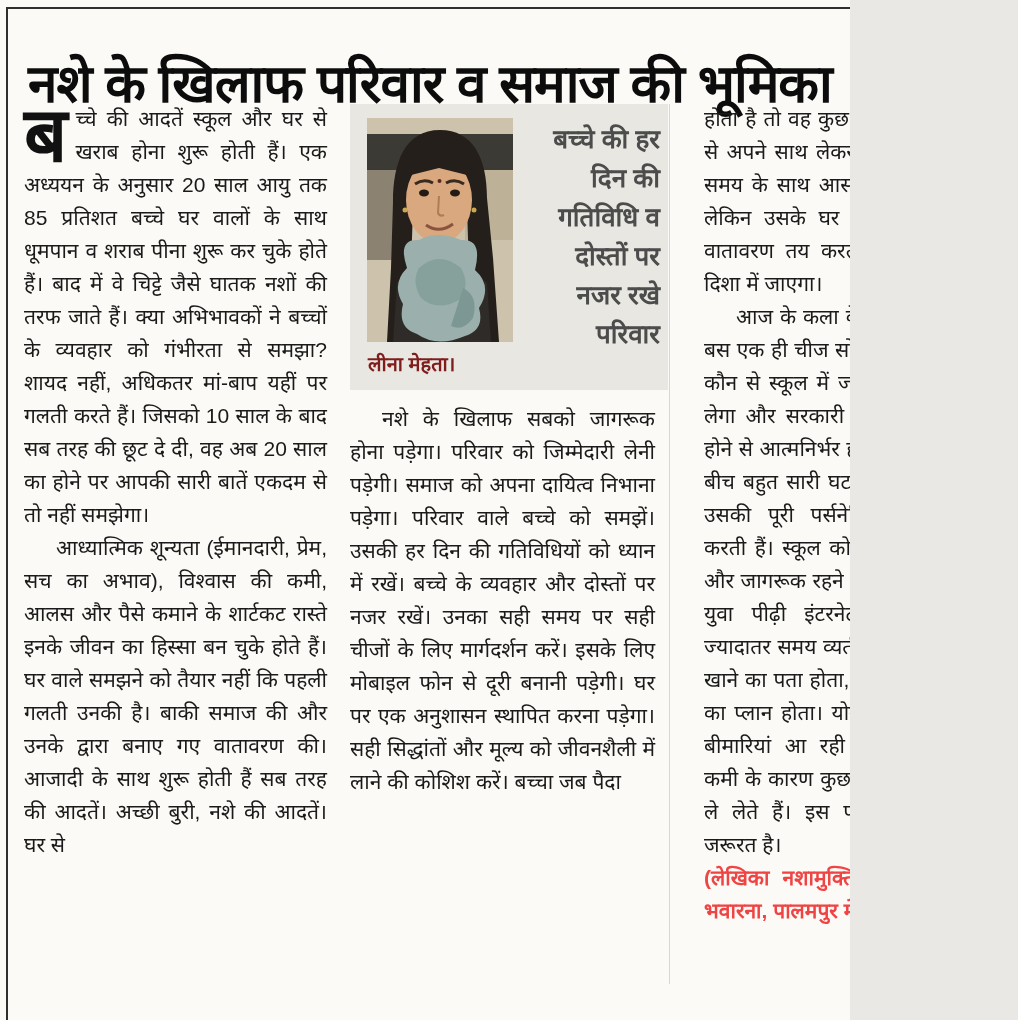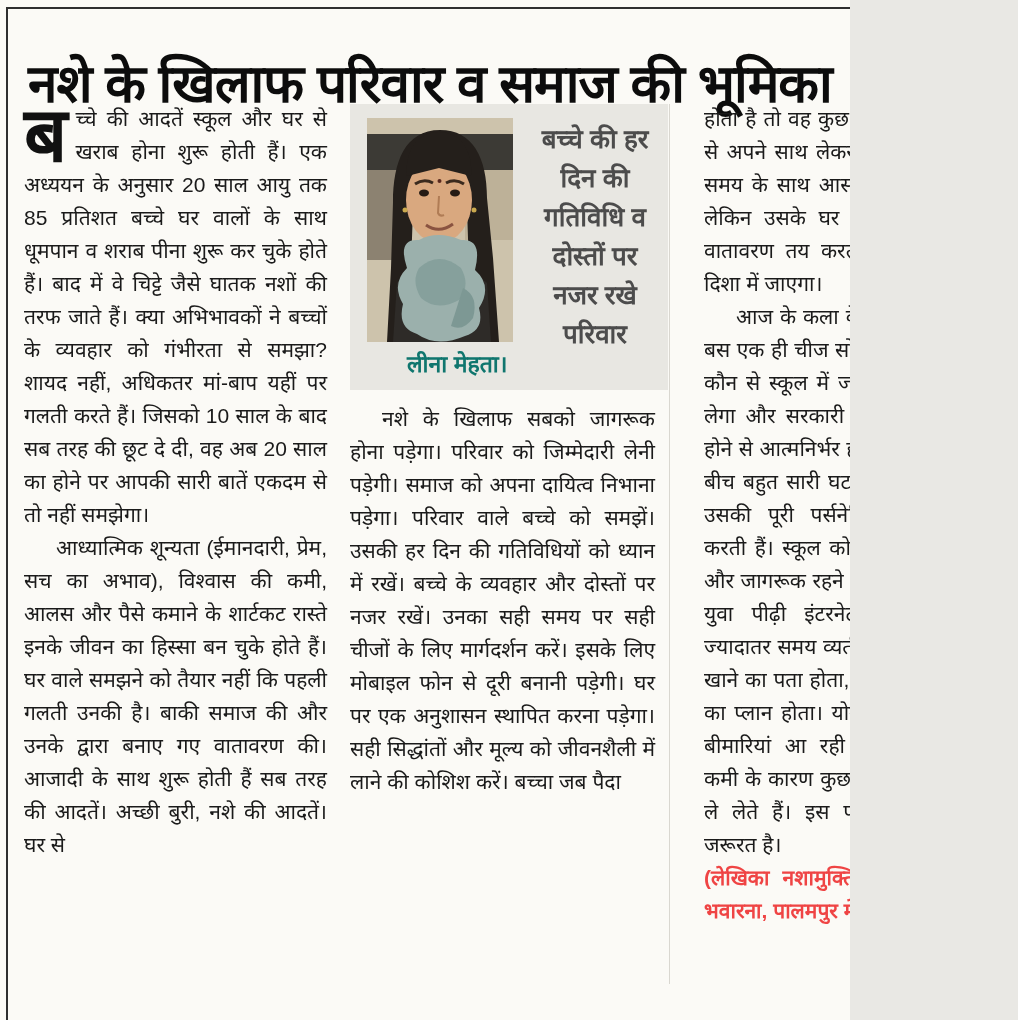--- a/index.html
+++ b/index.html
@@ -51,25 +51,25 @@
   .photo-frame {
     position:absolute; left:17px; top:14px;
     width:146px; height:224px;
     background:#cdc3ac;
     overflow:hidden;
   }
   .photo-frame svg { display:block; }
   .pull-quote {
     position:absolute; left:180px; top:16px; width:130px;
     font-size:26px; line-height:39px; font-weight:bold;
-    color:#4c4c4c; text-align:center; text-indent:0;
+    color:#4c4c4c; text-align:right; text-indent:0;
   }
   .photo-caption {
     position:absolute; left:18px; top:244px;
-    font-size:23px; font-weight:bold; color:#0f766e;margin-left:39px;
+    font-size:20px; font-weight:bold; color:#7f1d1d;
   }
 
   .credit {
     font-weight:bold; color:#ef4444;
   }
 </style>
 </head>
 <body>
 
 <div class="page">

